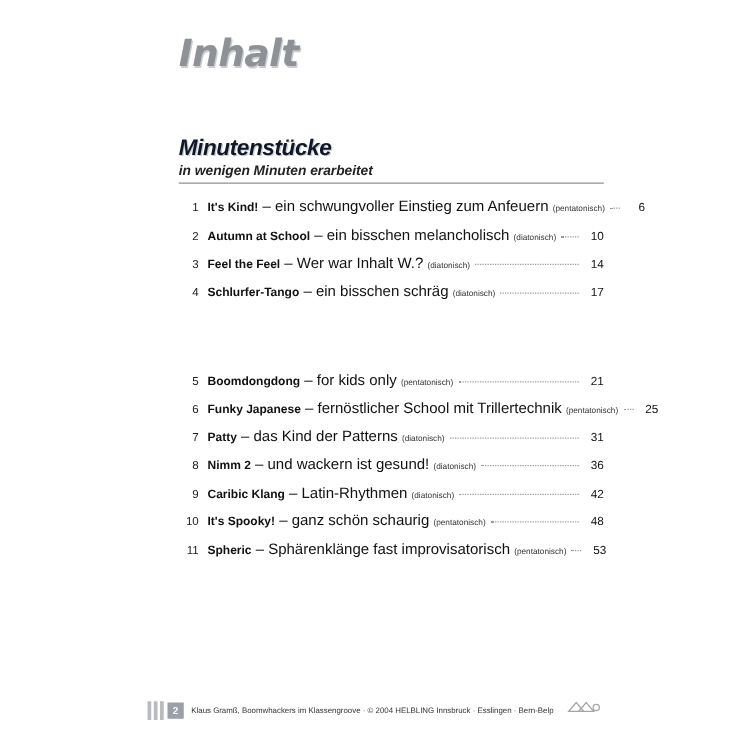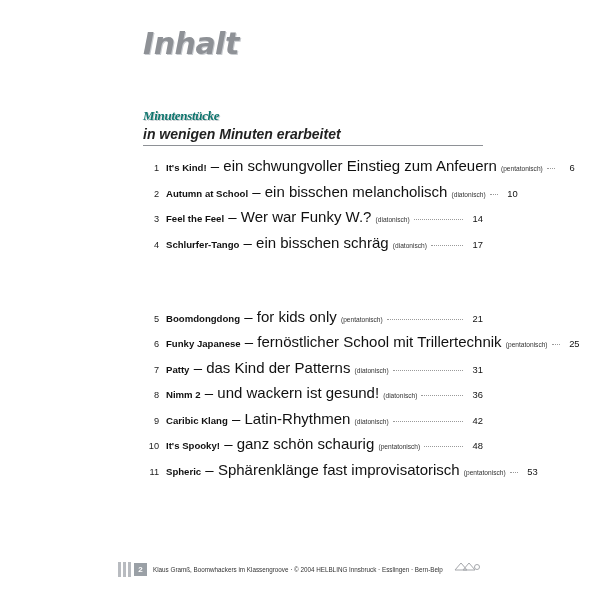--- a/index.html
+++ b/index.html
@@ -41,34 +41,34 @@
     left: 143px;
     top: 108px;
     width: 340px;
   }
 
   
   .section {
     margin-bottom: 4px;
   }
   .section-title {
-    font-family: Liberation Serif, serif;
+    font-family: Liberation Sans, sans-serif;
     font-weight: bold;
     font-style: italic;
-    font-size: 13px;
-    color: #0f766e;
+    font-size: 18px;
+    color: #0f172a;
     text-shadow: 1px 1px 0 #cdd0d3;
     letter-spacing: -0.3px;
     margin: 0 0 2px 0;
   }
   .section-sub {
     font-family: "Liberation Sans", sans-serif;
     font-weight: bold;
     font-style: italic;
-    font-size: 14px;
+    font-size: 11px;
     color: #222;
     margin: 0 0 3px 0;
   }
   .rule {
     border: 0;
     border-top: 1px solid #8e9196;
     margin: 0;
     width: 100%;
   }
 
@@ -95,21 +95,21 @@
   .entry-text {
     margin-left: 7px;
     flex: 0 0 auto;
   }
   .entry-title {
     font-weight: bold;
     font-size: 9.6px;
     color: #111;
   }
   .entry-desc {
-    font-size: 15px;
+    font-size: 12px;
     color: #111;
   }
   .entry-tag {
     font-size: 6.6px;
     color: #333;
   }
   .dots {
     flex: 1 1 auto;
     margin: 0 4px;
     border-bottom: 1px dotted #9a9a9a;
@@ -193,21 +193,21 @@
         <span class="entry-page">6</span>
       </li>
       <li class="entry">
         <span class="entry-num">2</span>
         <span class="entry-text"><span class="entry-title">Autumn at School</span><span class="entry-desc"> – ein bisschen melancholisch </span><span class="entry-tag">(diatonisch)</span></span>
         <span class="dots"></span>
         <span class="entry-page">10</span>
       </li>
       <li class="entry">
         <span class="entry-num">3</span>
-        <span class="entry-text"><span class="entry-title">Feel the Feel</span><span class="entry-desc"> – Wer war Funky W.? </span><span class="entry-tag">(diatonisch)</span></span>
+        <span class="entry-text"><span class="entry-title">Feel the Feel</span><span class="entry-desc"> – Wer war Inhalt W.? </span><span class="entry-tag">(diatonisch)</span></span>
         <span class="dots"></span>
         <span class="entry-page">14</span>
       </li>
       <li class="entry">
         <span class="entry-num">4</span>
         <span class="entry-text"><span class="entry-title">Schlurfer-Tango</span><span class="entry-desc"> – ein bisschen schräg </span><span class="entry-tag">(diatonisch)</span></span>
         <span class="dots"></span>
         <span class="entry-page">17</span>
       </li>
     </ul>

